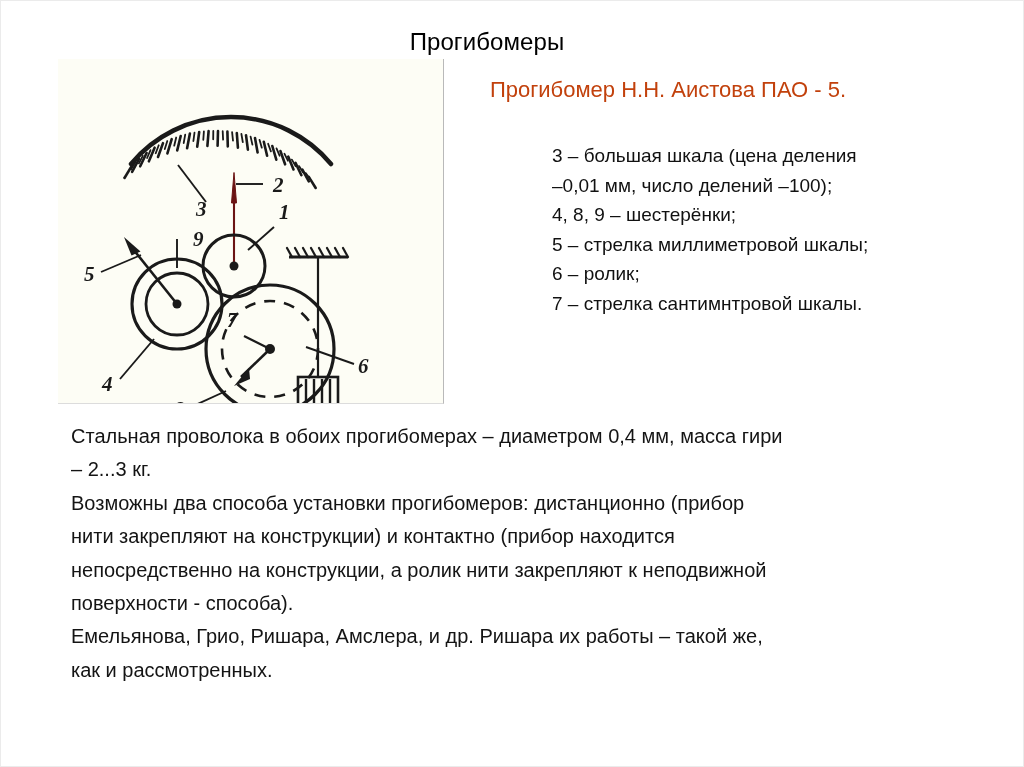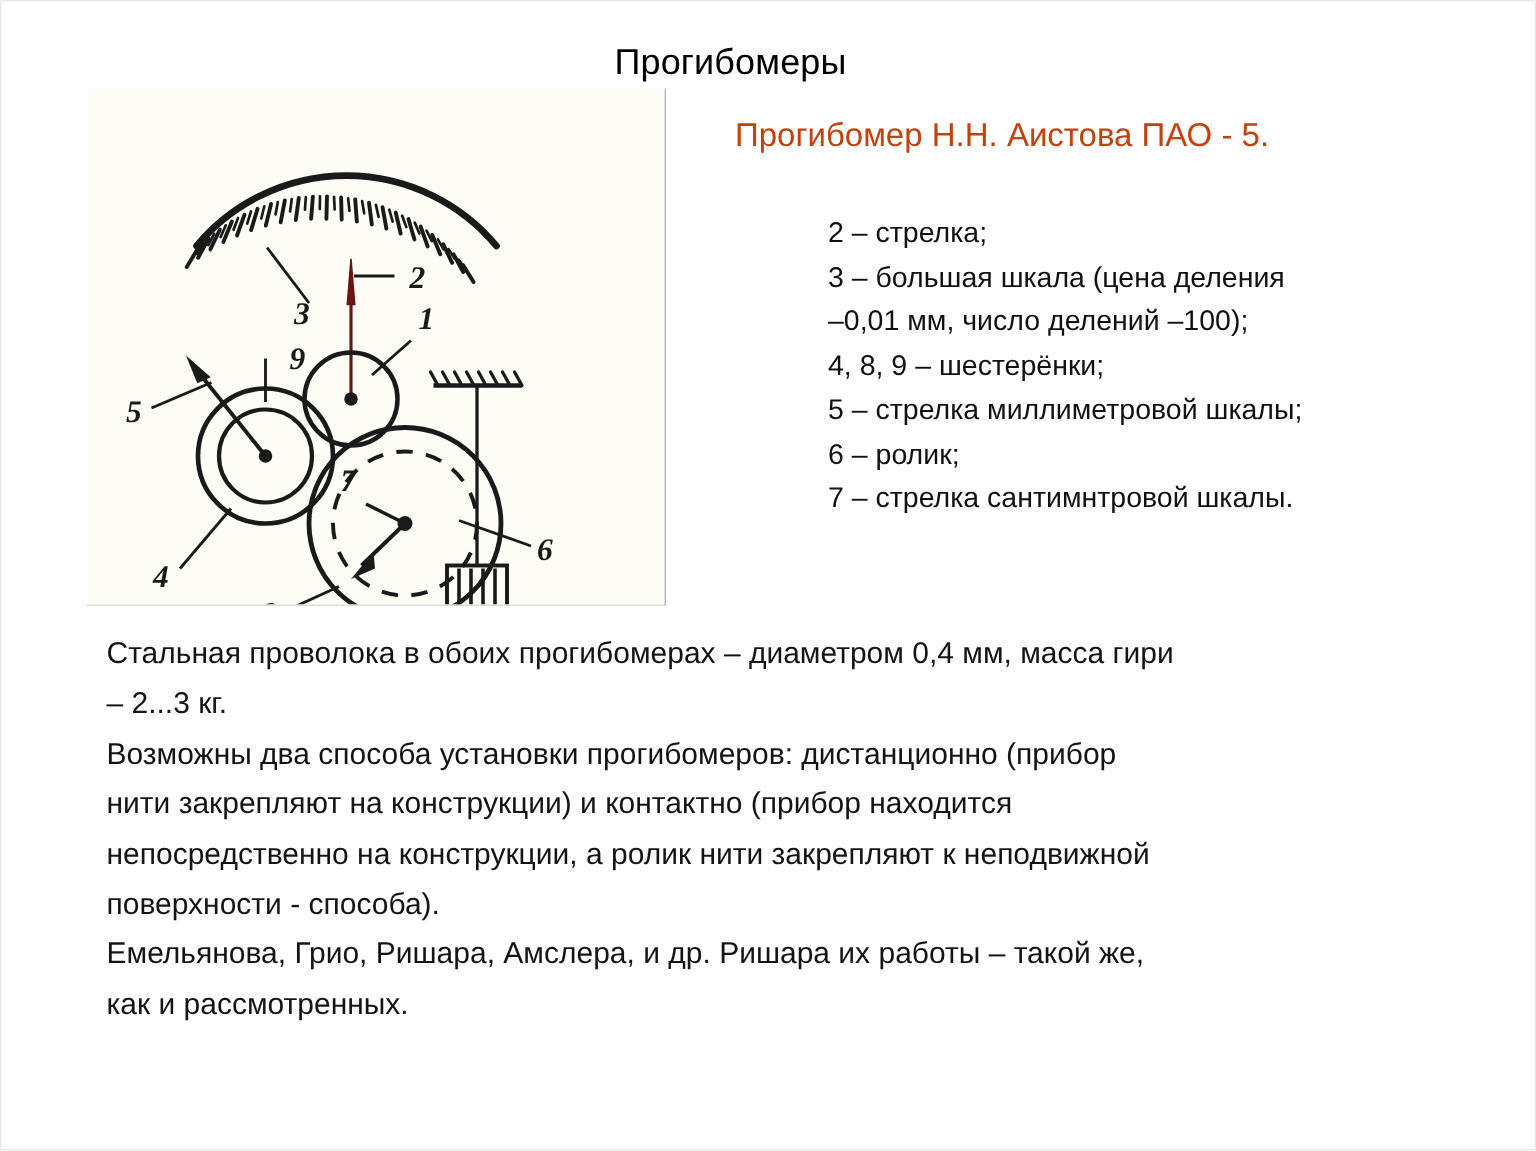--- a/index.html
+++ b/index.html
@@ -244,21 +244,20 @@
         <text class="num" x="300" y="314">6</text>
         <text class="num" x="116" y="357">8</text>
         <text class="num" x="169" y="268">7</text>
       </g>
     </svg>
   </div>
 
   <div class="device-heading">Прогибомер  Н.Н. Аистова ПАО - 5.</div>
 
   <div class="legend-list">
-    <div class="legend-line">2 – стрелка;</div>
     <div class="legend-line">3 – большая шкала (цена деления</div>
     <div class="legend-line">–0,01 мм,  число делений –100);</div>
     <div class="legend-line">4, 8, 9 – шестерёнки;</div>
     <div class="legend-line">5 – стрелка миллиметровой шкалы;</div>
     <div class="legend-line">6 – ролик;</div>
     <div class="legend-line">7 – стрелка сантимнтровой шкалы.</div>
   </div>
 
   <div class="body-text">
     <div class="body-line">Стальная проволока в обоих прогибомерах – диаметром 0,4 мм, масса гири</div>

